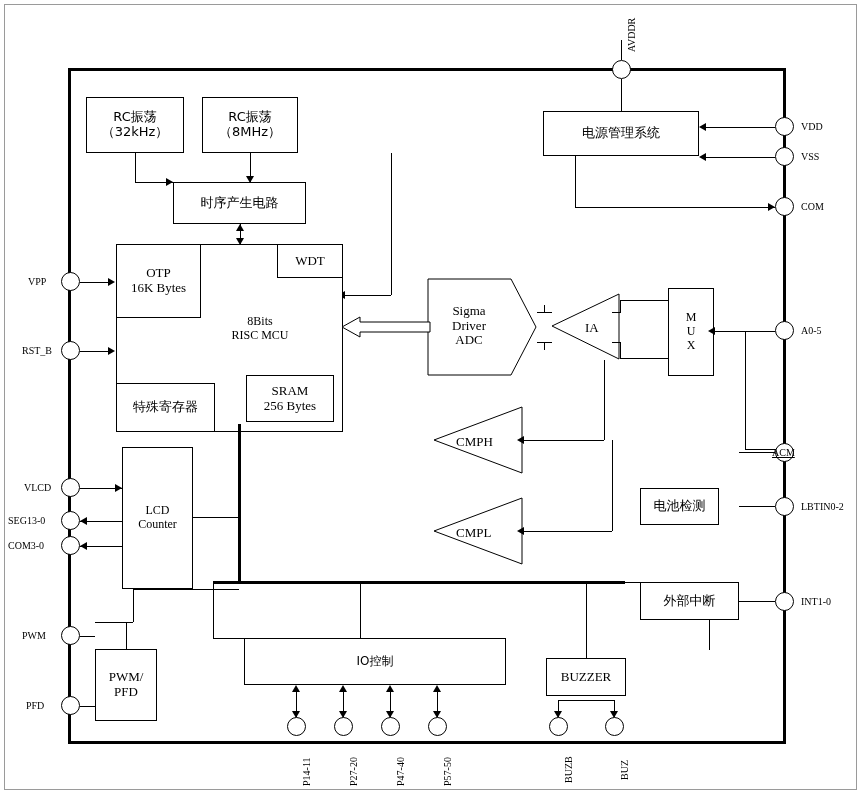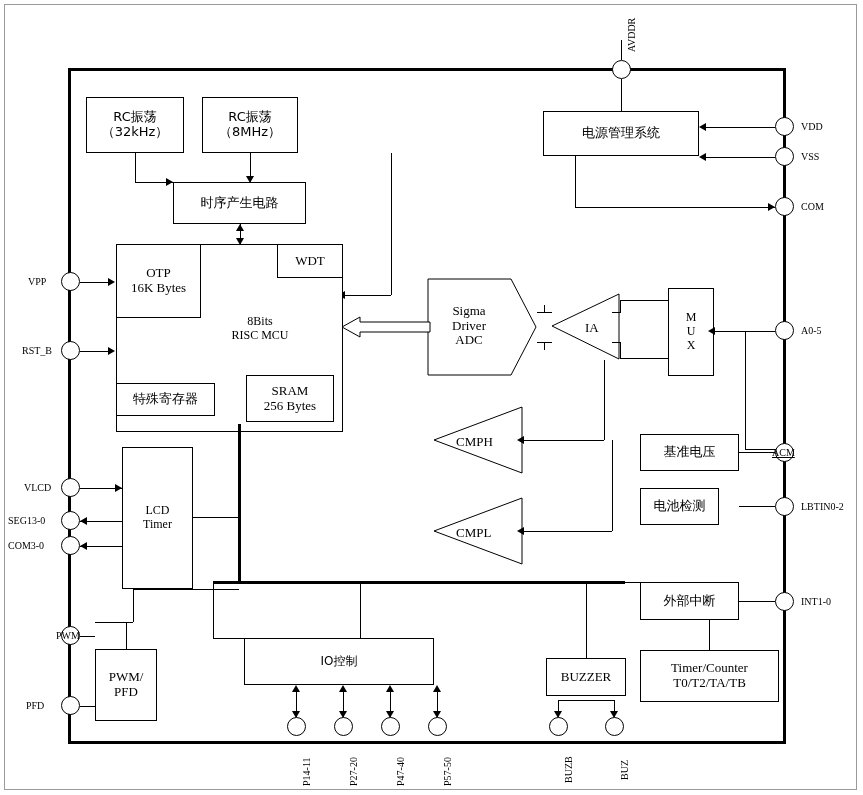--- a/index.html
+++ b/index.html
@@ -93,21 +93,21 @@
     <span>RISC  MCU</span>
   </div>
 
   <div class="box t13" style="left:116px;top:244px;width:85px;height:74px;flex-direction:column;">
     <span>OTP</span>
     <span>16K Bytes</span>
   </div>
   <div class="box t13" style="left:277px;top:244px;width:66px;height:34px;">
     <span>WDT</span>
   </div>
-  <div class="box cn t13" style="left:116px;top:383px;width:99px;height:33px;">
+  <div class="box cn t13" style="left:116px;top:383px;width:99px;height:49px;">
     <span>特殊寄存器</span>
   </div>
   <div class="box t13" style="left:246px;top:375px;width:88px;height:47px;flex-direction:column;">
     <span>SRAM</span>
     <span>256 Bytes</span>
   </div>
 
   <div class="pin" style="left:61px;top:272px;"></div>
   <div class="plabel" style="left:28px;top:276px;">VPP</div>
   <div class="line h" style="left:80px;top:282px;width:30px;"></div>
@@ -176,38 +176,35 @@
   <div class="line v" style="left:604px;top:360px;height:80px;"></div>
   <div class="line h" style="left:523px;top:440px;width:81px;"></div>
   <div class="arrow ar-l" style="left:517px;top:436px;"></div>
 
   <div class="line v" style="left:612px;top:440px;height:91px;"></div>
   <div class="line h" style="left:523px;top:531px;width:89px;"></div>
   <div class="arrow ar-l" style="left:517px;top:527px;"></div>
 
   <div class="line v" style="left:523px;top:440px;height:0;"></div>
 
-  <div class="box cn t13" style="left:640px;top:434px;width:99px;height:37px;">
-    <span>基准电压</span>
-  </div>
   <div class="box cn t13" style="left:640px;top:488px;width:79px;height:37px;">
     <span>电池检测</span>
   </div>
 
   <div class="pin" style="left:775px;top:443px;"></div>
   <div class="plabel" style="left:772px;top:447px;text-decoration:underline;">ACM</div>
   <div class="line h" style="left:739px;top:452px;width:36px;"></div>
 
   <div class="pin" style="left:775px;top:497px;"></div>
   <div class="plabel" style="left:801px;top:501px;">LBTIN0-2</div>
   <div class="line h" style="left:739px;top:506px;width:36px;"></div>
 
   <div class="box t14" style="left:122px;top:447px;width:71px;height:142px;flex-direction:column;">
     <span>LCD</span>
-    <span>Timer</span>
+    <span>Counter</span>
   </div>
 
   <div class="pin" style="left:61px;top:478px;"></div>
   <div class="plabel" style="left:24px;top:482px;">VLCD</div>
   <div class="line h" style="left:80px;top:488px;width:42px;"></div>
   <div class="arrow ar-r" style="left:115px;top:484px;"></div>
 
   <div class="pin" style="left:61px;top:511px;"></div>
   <div class="plabel" style="left:8px;top:515px;">SEG13-0</div>
   <div class="line h" style="left:80px;top:521px;width:42px;"></div>
@@ -225,44 +222,40 @@
   <div class="line h" style="left:193px;top:517px;width:46px;"></div>
 
   <div class="line v" style="left:360px;top:584px;height:54px;"></div>
   <div class="line v" style="left:213px;top:584px;height:54px;"></div>
   <div class="line h" style="left:213px;top:638px;width:31px;"></div>
 
   <div class="line v" style="left:133px;top:589px;height:33px;"></div>
   <div class="line h" style="left:133px;top:589px;width:106px;"></div>
   <div class="line h" style="left:95px;top:622px;width:38px;"></div>
 
-  <div class="box cn t14" style="left:244px;top:638px;width:190px;height:47px;">
+  <div class="box cn t14" style="left:244px;top:638px;width:262px;height:47px;">
     <span>IO控制</span>
   </div>
 
   <div class="box t13" style="left:95px;top:649px;width:62px;height:72px;flex-direction:column;">
     <span>PWM/</span>
     <span>PFD</span>
   </div>
   <div class="line v" style="left:126px;top:622px;height:27px;"></div>
 
   <div class="pin" style="left:61px;top:626px;"></div>
-  <div class="plabel" style="left:22px;top:630px;margin-left:34px;">PWM</div>
+  <div class="plabel" style="left:22px;top:630px;">PWM</div>
   <div class="line h" style="left:80px;top:636px;width:15px;"></div>
 
   <div class="pin" style="left:61px;top:696px;"></div>
   <div class="plabel" style="left:26px;top:700px;">PFD</div>
   <div class="line h" style="left:80px;top:706px;width:15px;"></div>
 
   <div class="box t13" style="left:546px;top:658px;width:80px;height:38px;">
     <span>BUZZER</span>
-  </div>
-  <div class="box t13" style="left:640px;top:650px;width:139px;height:52px;flex-direction:column;">
-    <span>Timer/Counter</span>
-    <span>T0/T2/TA/TB</span>
   </div>
   <div class="line v" style="left:586px;top:584px;height:74px;"></div>
   <div class="line v" style="left:709px;top:584px;height:66px;"></div>
 
   <div class="box cn t13" style="left:640px;top:582px;width:99px;height:38px;">
     <span>外部中断</span>
   </div>
   <div class="pin" style="left:775px;top:592px;"></div>
   <div class="plabel" style="left:801px;top:596px;">INT1-0</div>
   <div class="line h" style="left:739px;top:601px;width:36px;"></div>

